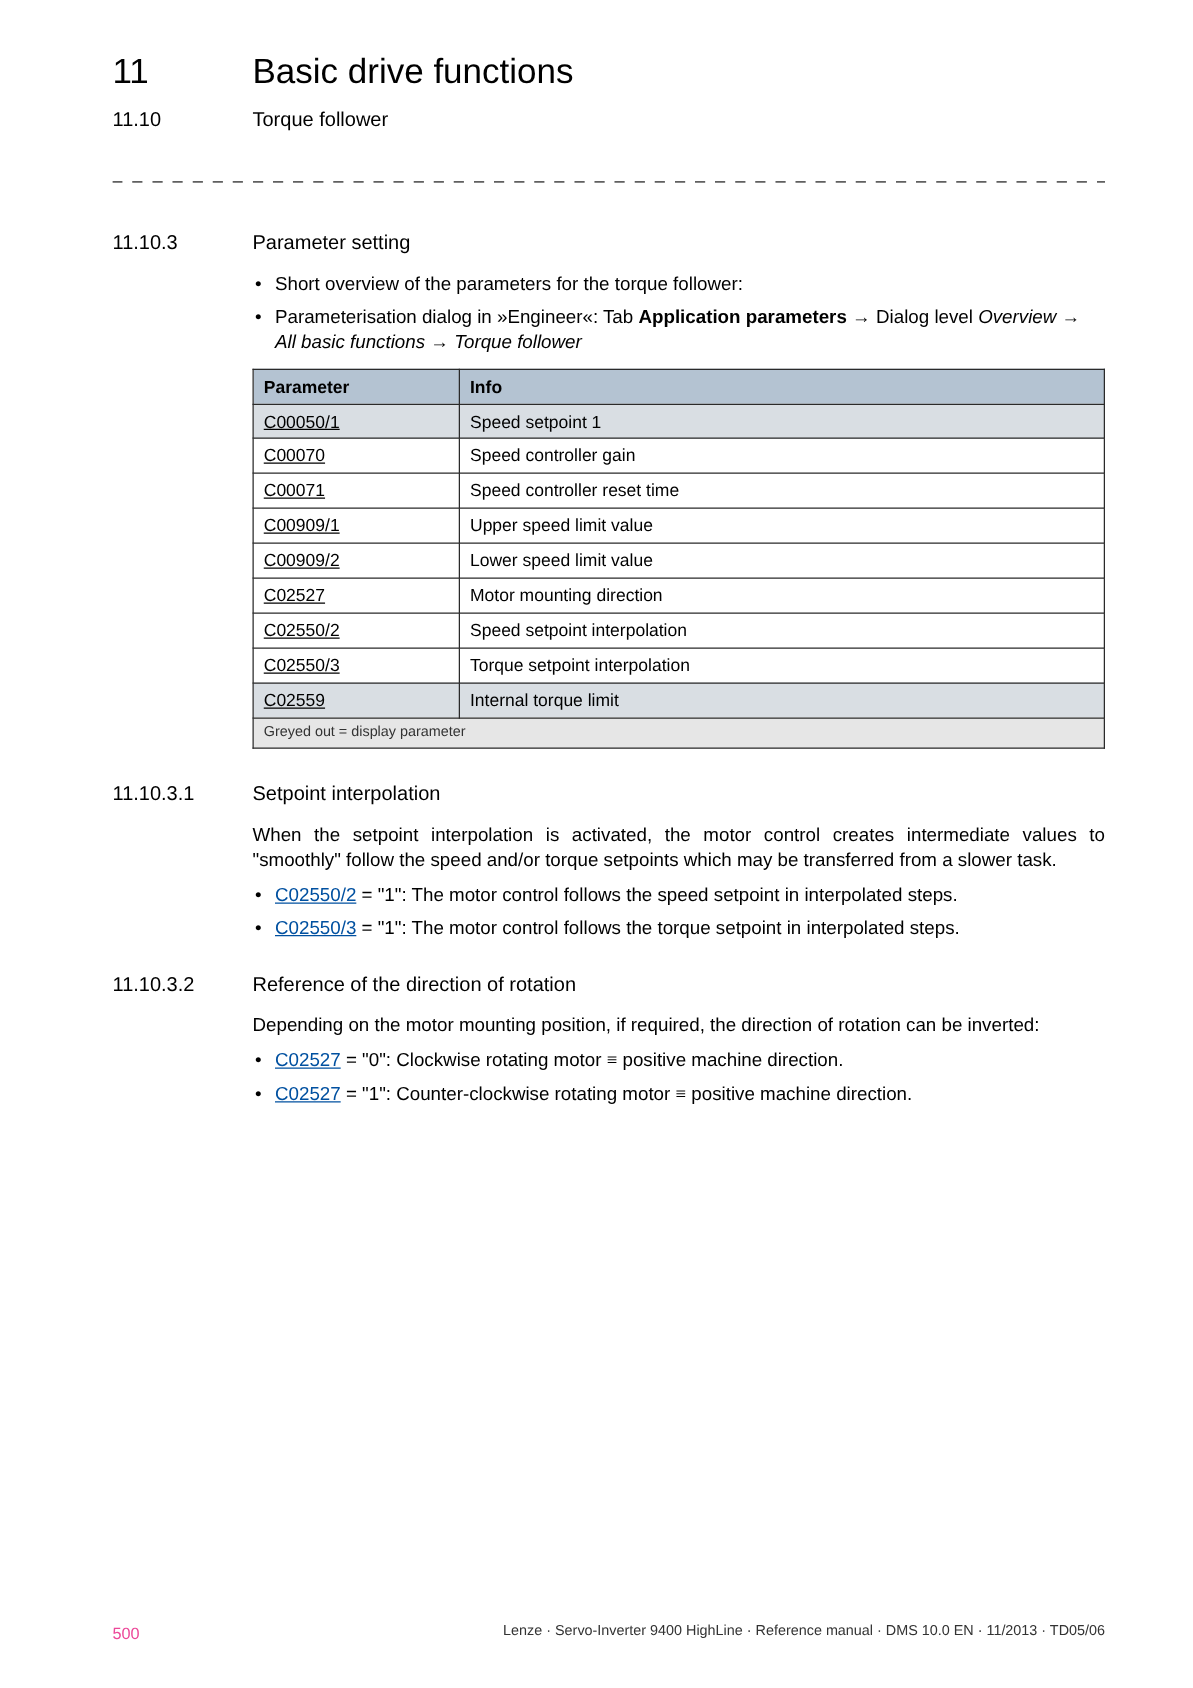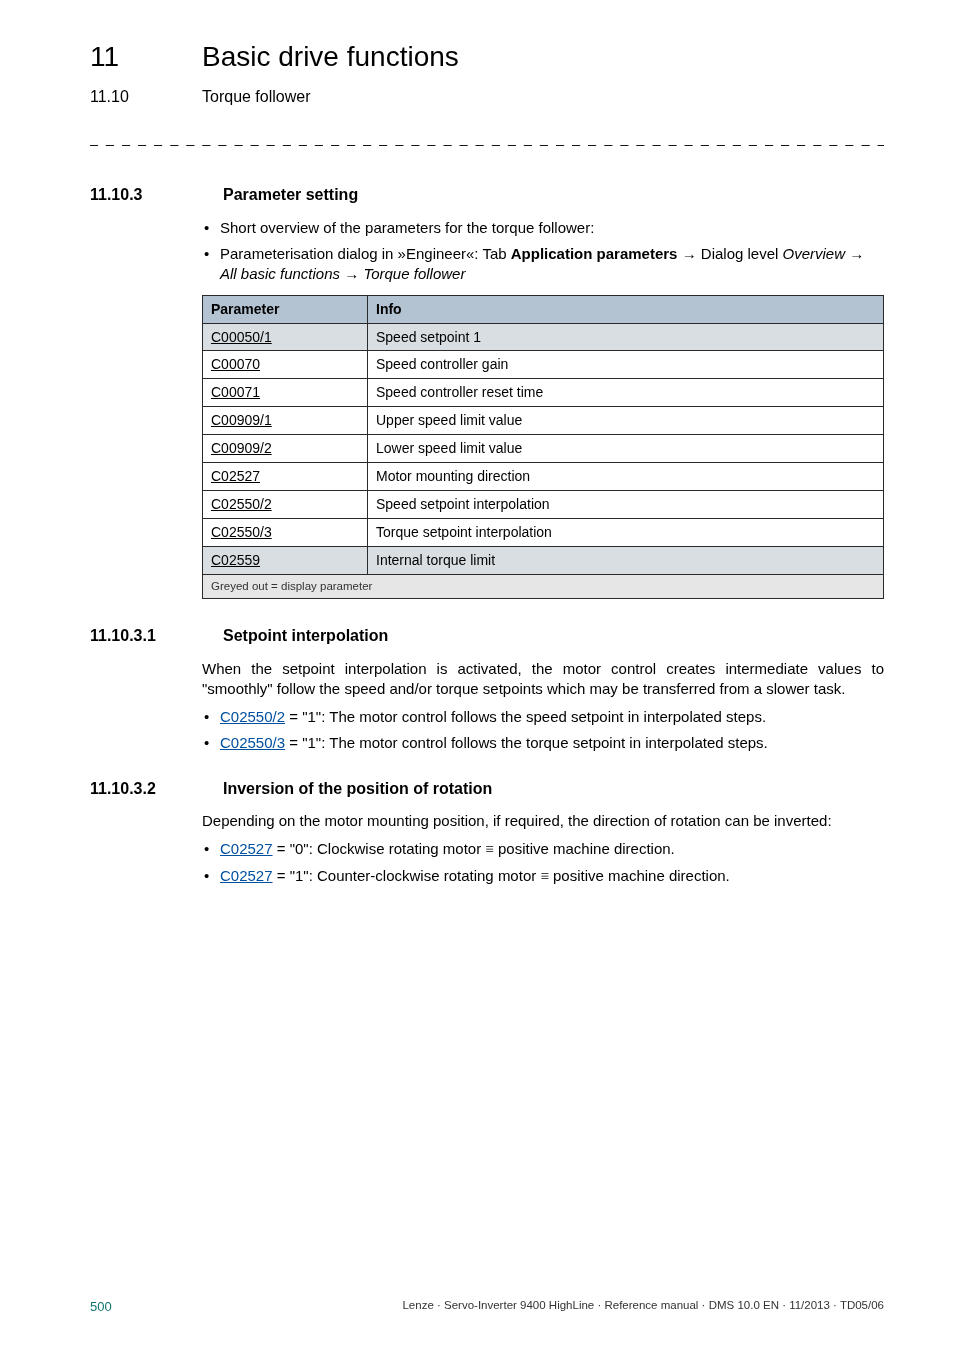--- a/index.html
+++ b/index.html
@@ -53,23 +53,22 @@
     letter-spacing: 2.2px;
     font-size: 14px;
     white-space: nowrap;
     overflow: hidden;
     margin-bottom: 36px;
     margin-top: 0;
     color: #000;
   }
   .h3-row, .h4-row {
     display: flex;
-    font-weight: 700;
+    font-weight: 400;
     margin-bottom: 12px;
-    gap: 21px;
   }
   .h3-row .num, .h4-row .num {
     width: 112px;
     flex-shrink: 0;
     font-size: 16px;
   }
   .h3-row .txt, .h4-row .txt {
     font-size: 16px;
   }
   .body-col {
@@ -139,21 +138,21 @@
   .footer {
     position: absolute;
     bottom: 34px;
     left: 90px;
     right: 70px;
     font-size: 11.5px;
     color: #333;
     display: flex;
     justify-content: space-between;
   }
-  .footer .pn { font-size: 13px; color:#0f766e; }
+  .footer .pn { font-size: 13px; color:#ec4899; }
   .equiv { font-family: "Times New Roman", serif; }
 </style>
 </head>
 <body>
 
 <div class="page">
 
   <div class="ch-block">
     <div class="ch-num">11</div>
     <div class="ch-title">Basic drive functions</div>
@@ -244,21 +243,21 @@
     <ul class="bullets" id="sp-bullets">
         <li><a href="#" class="codelink">C02550/2</a><span> = "1": The motor control follows the speed setpoint in interpolated steps.</span></li>
         <li><a href="#" class="codelink">C02550/3</a><span> = "1": The motor control follows the torque setpoint in interpolated steps.</span></li>
       </ul>
   </div>
 
   <div class="sect-gap-sm"></div>
 
   <div class="h4-row">
     <div class="num">11.10.3.2</div>
-    <div class="txt">Inversion of the position of rotation</div>
+    <div class="txt">Reference of the direction of rotation</div>
   </div>
   <div class="body-col">
     <p class="para">Depending on the motor mounting position, if required, the direction of rotation can be inverted:</p>
     <ul class="bullets" id="inv-bullets">
         <li><a href="#" class="codelink">C02527</a><span> = "0": Clockwise rotating motor </span><span class="equiv">≡</span><span> positive machine direction.</span></li>
         <li><a href="#" class="codelink">C02527</a><span> = "1": Counter-clockwise rotating motor </span><span class="equiv">≡</span><span> positive machine direction.</span></li>
       </ul>
   </div>
 
   <div class="footer">

